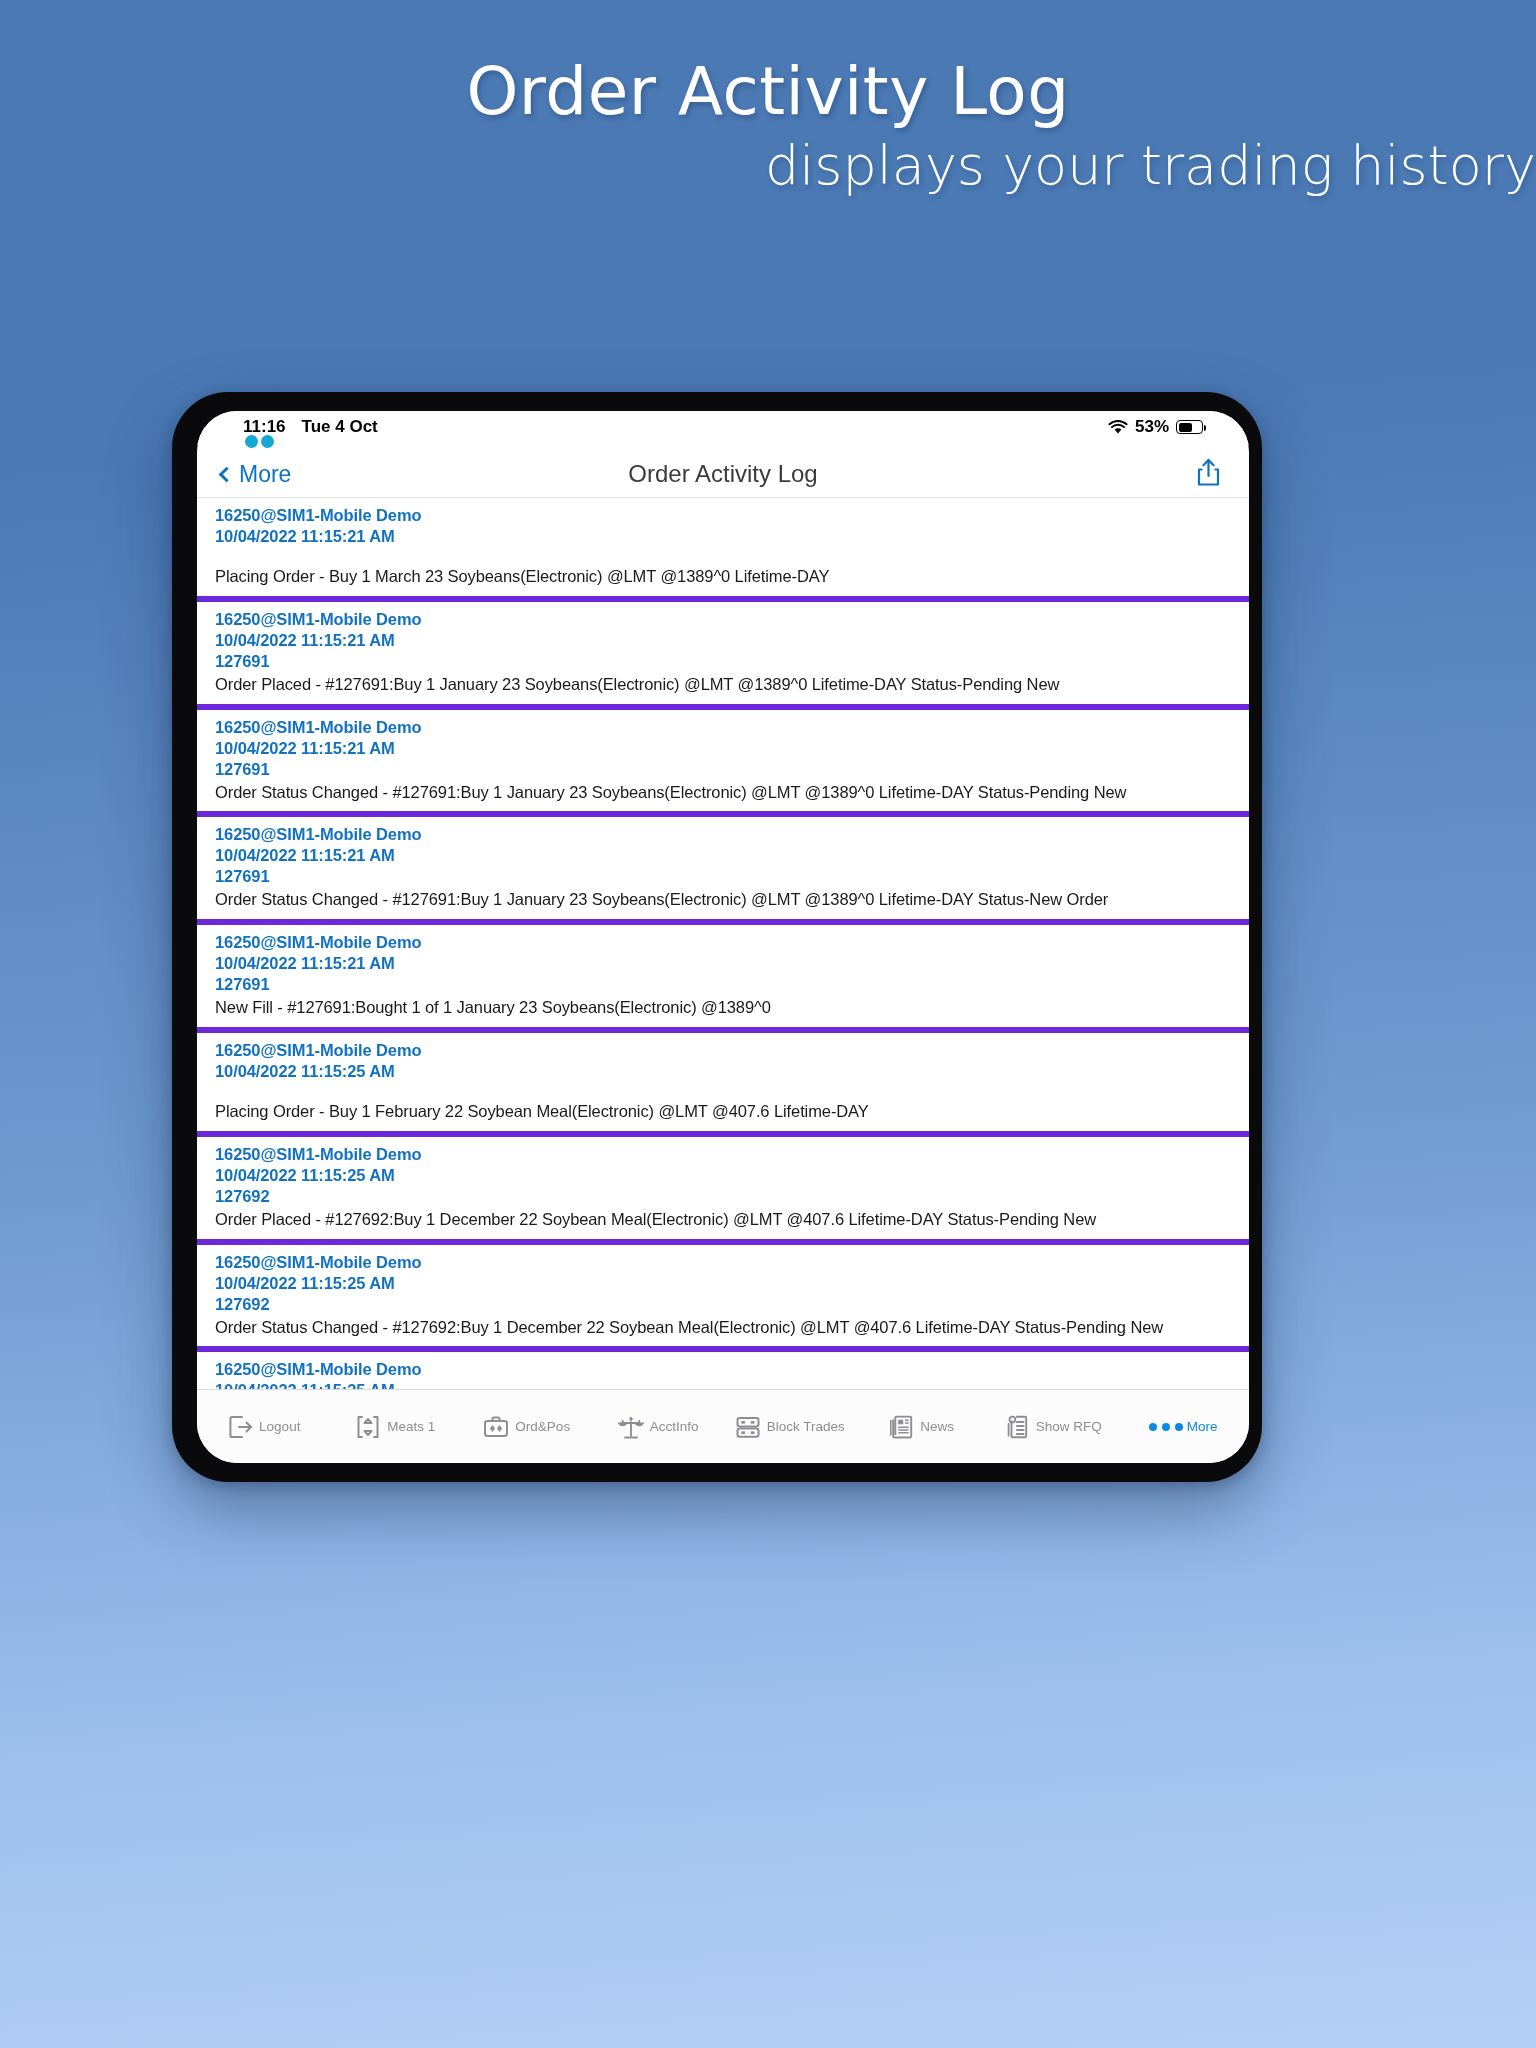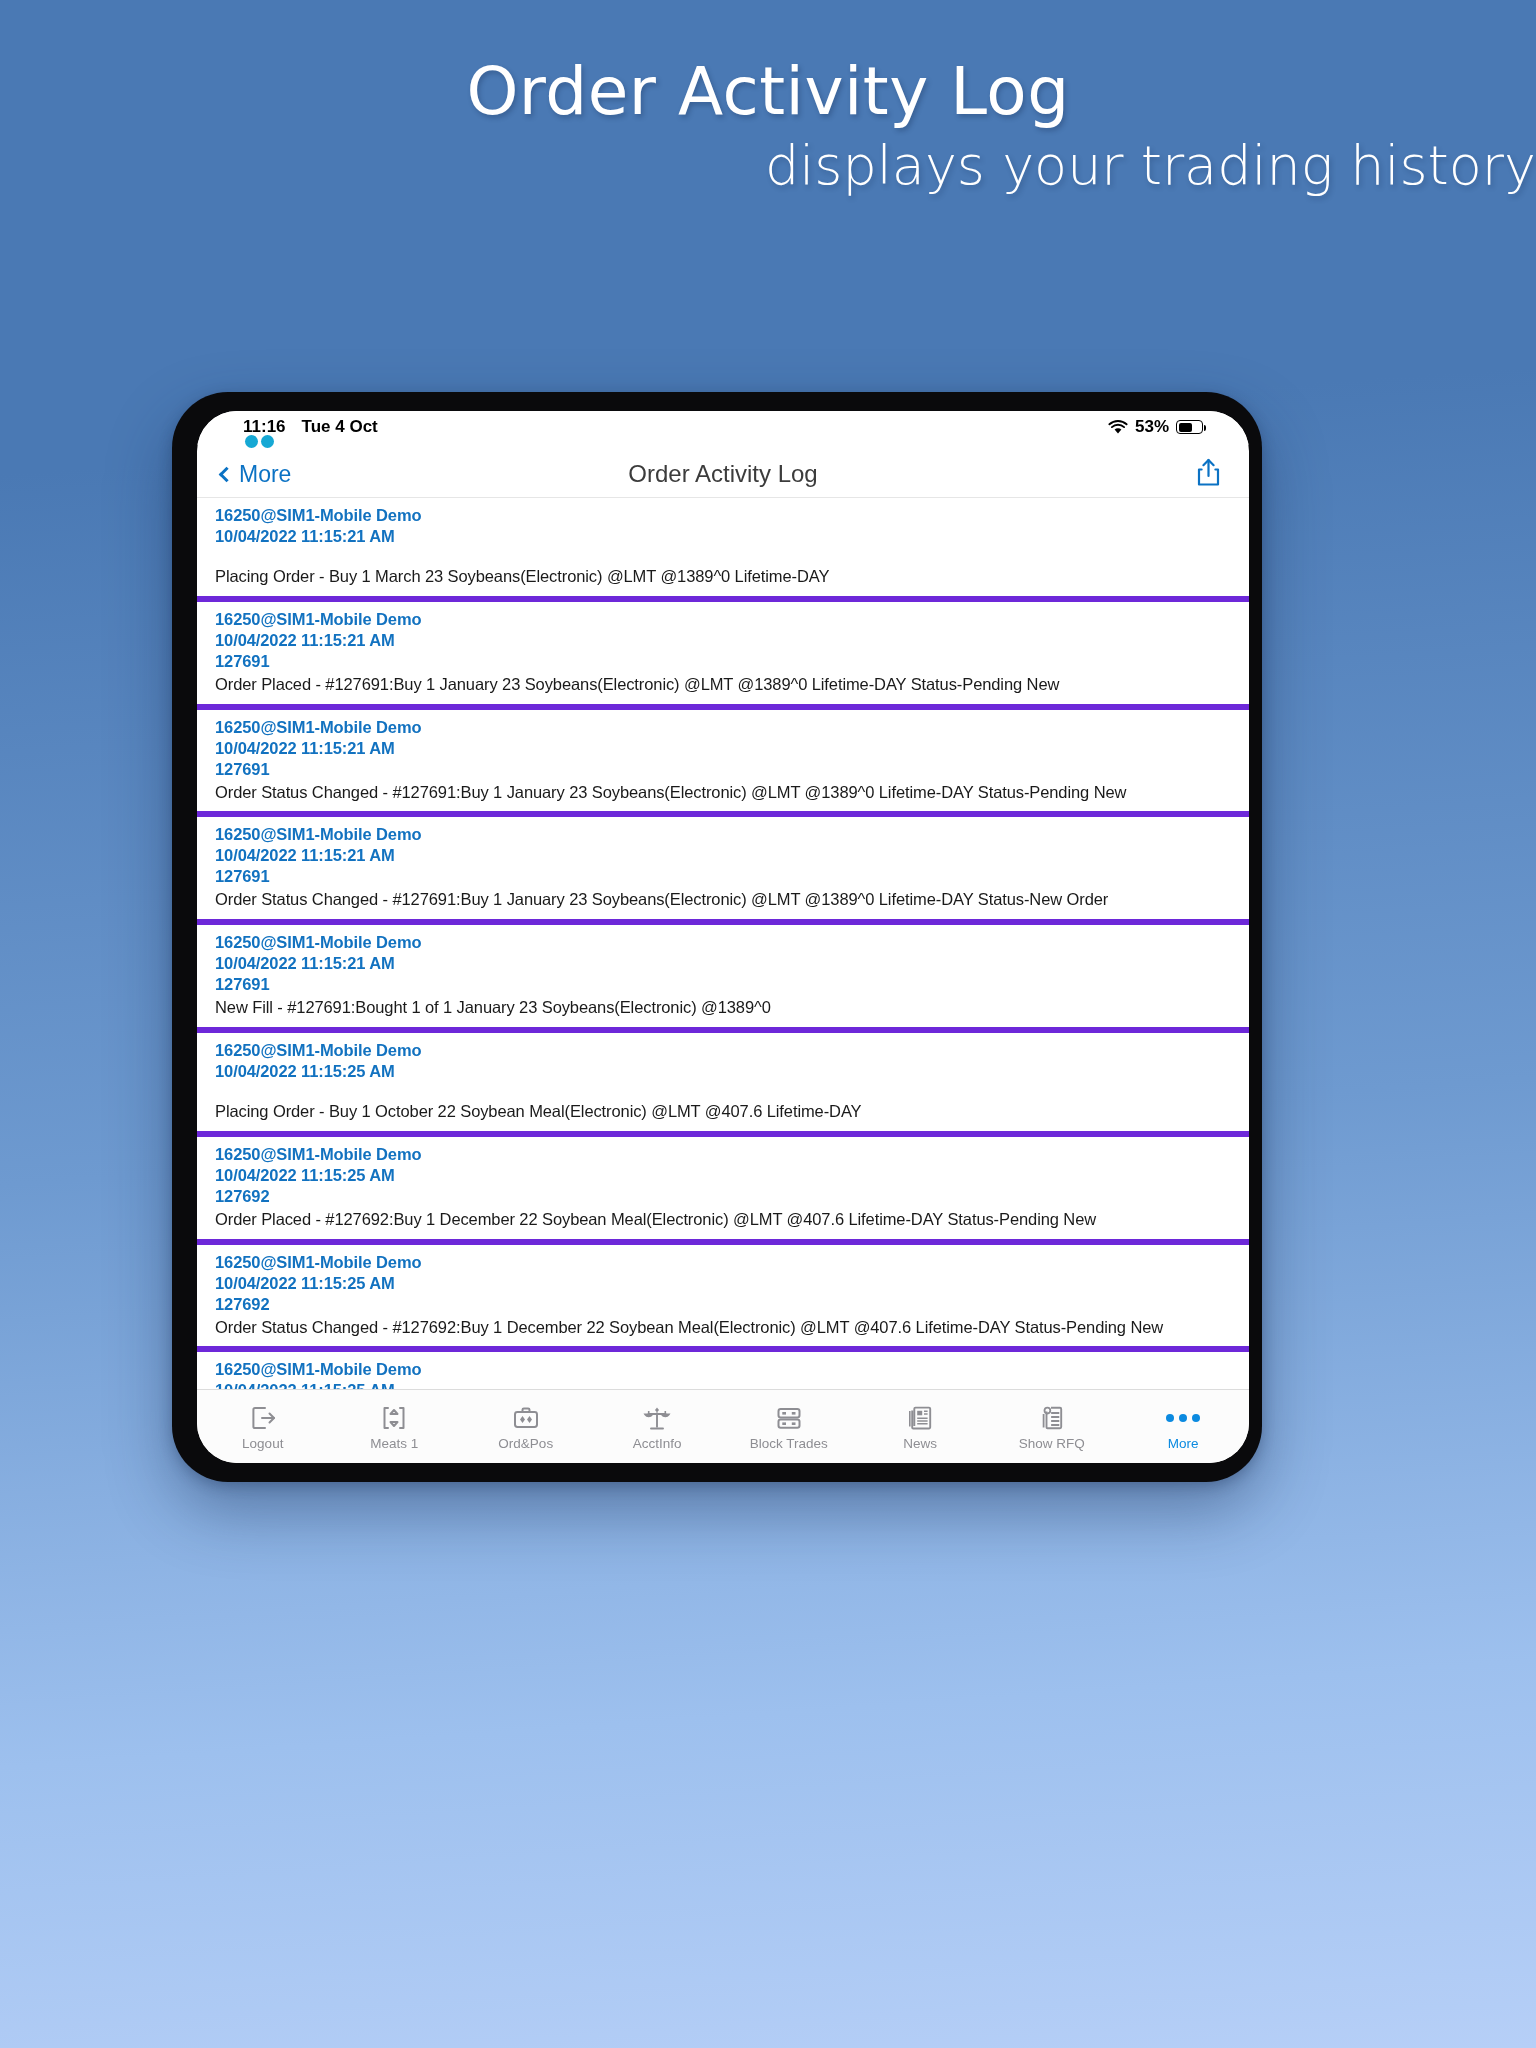--- a/index.html
+++ b/index.html
@@ -156,21 +156,21 @@
   .tabbar {
     flex: none;
     height: 74px;
     background: #fcfcfc;
     border-top: 1px solid #dcdcdc;
     display: flex;
     align-items: center;
   }
   .tab {
     flex: 1 1 0;
-    display: flex; flex-direction: column;
+    display: flex; flex-direction: row;
     align-items: center; justify-content: center;
     gap: 4px;
     cursor: pointer;
     color: #8e8e93;
   }
   .tab.active { color: #0b8ae0; }
   .tab-label { font-size: 13.5px; line-height: 1; }
   .tab-icon { height: 30px; display:flex; align-items:center; justify-content:center; }
   .dots3 { display:flex; gap:5px; }
   .dots3 i { width:8px; height:8px; border-radius:50%; background:#0b8ae0; display:block; }
@@ -253,21 +253,21 @@
         <div class="entry">
           <div class="e-acct">16250@SIM1-Mobile Demo</div>
           <div class="e-time">10/04/2022 11:15:21 AM</div>
           <div class="e-id">127691</div>
           <div class="e-msg">New Fill - #127691:Bought 1 of 1 January 23 Soybeans(Electronic)  @1389^0</div>
         </div>
         <div class="entry">
           <div class="e-acct">16250@SIM1-Mobile Demo</div>
           <div class="e-time">10/04/2022 11:15:25 AM</div>
           <div class="e-gap"></div>
-          <div class="e-msg">Placing Order - Buy 1 October 22 Soybean Meal(Electronic)  @LMT @407.6 Lifetime-DAY</div>
+          <div class="e-msg">Placing Order - Buy 1 February 22 Soybean Meal(Electronic)  @LMT @407.6 Lifetime-DAY</div>
         </div>
         <div class="entry">
           <div class="e-acct">16250@SIM1-Mobile Demo</div>
           <div class="e-time">10/04/2022 11:15:25 AM</div>
           <div class="e-id">127692</div>
           <div class="e-msg">Order Placed - #127692:Buy 1 December 22 Soybean Meal(Electronic)  @LMT @407.6 Lifetime-DAY Status-Pending New</div>
         </div>
         <div class="entry">
           <div class="e-acct">16250@SIM1-Mobile Demo</div>
           <div class="e-time">10/04/2022 11:15:25 AM</div>

